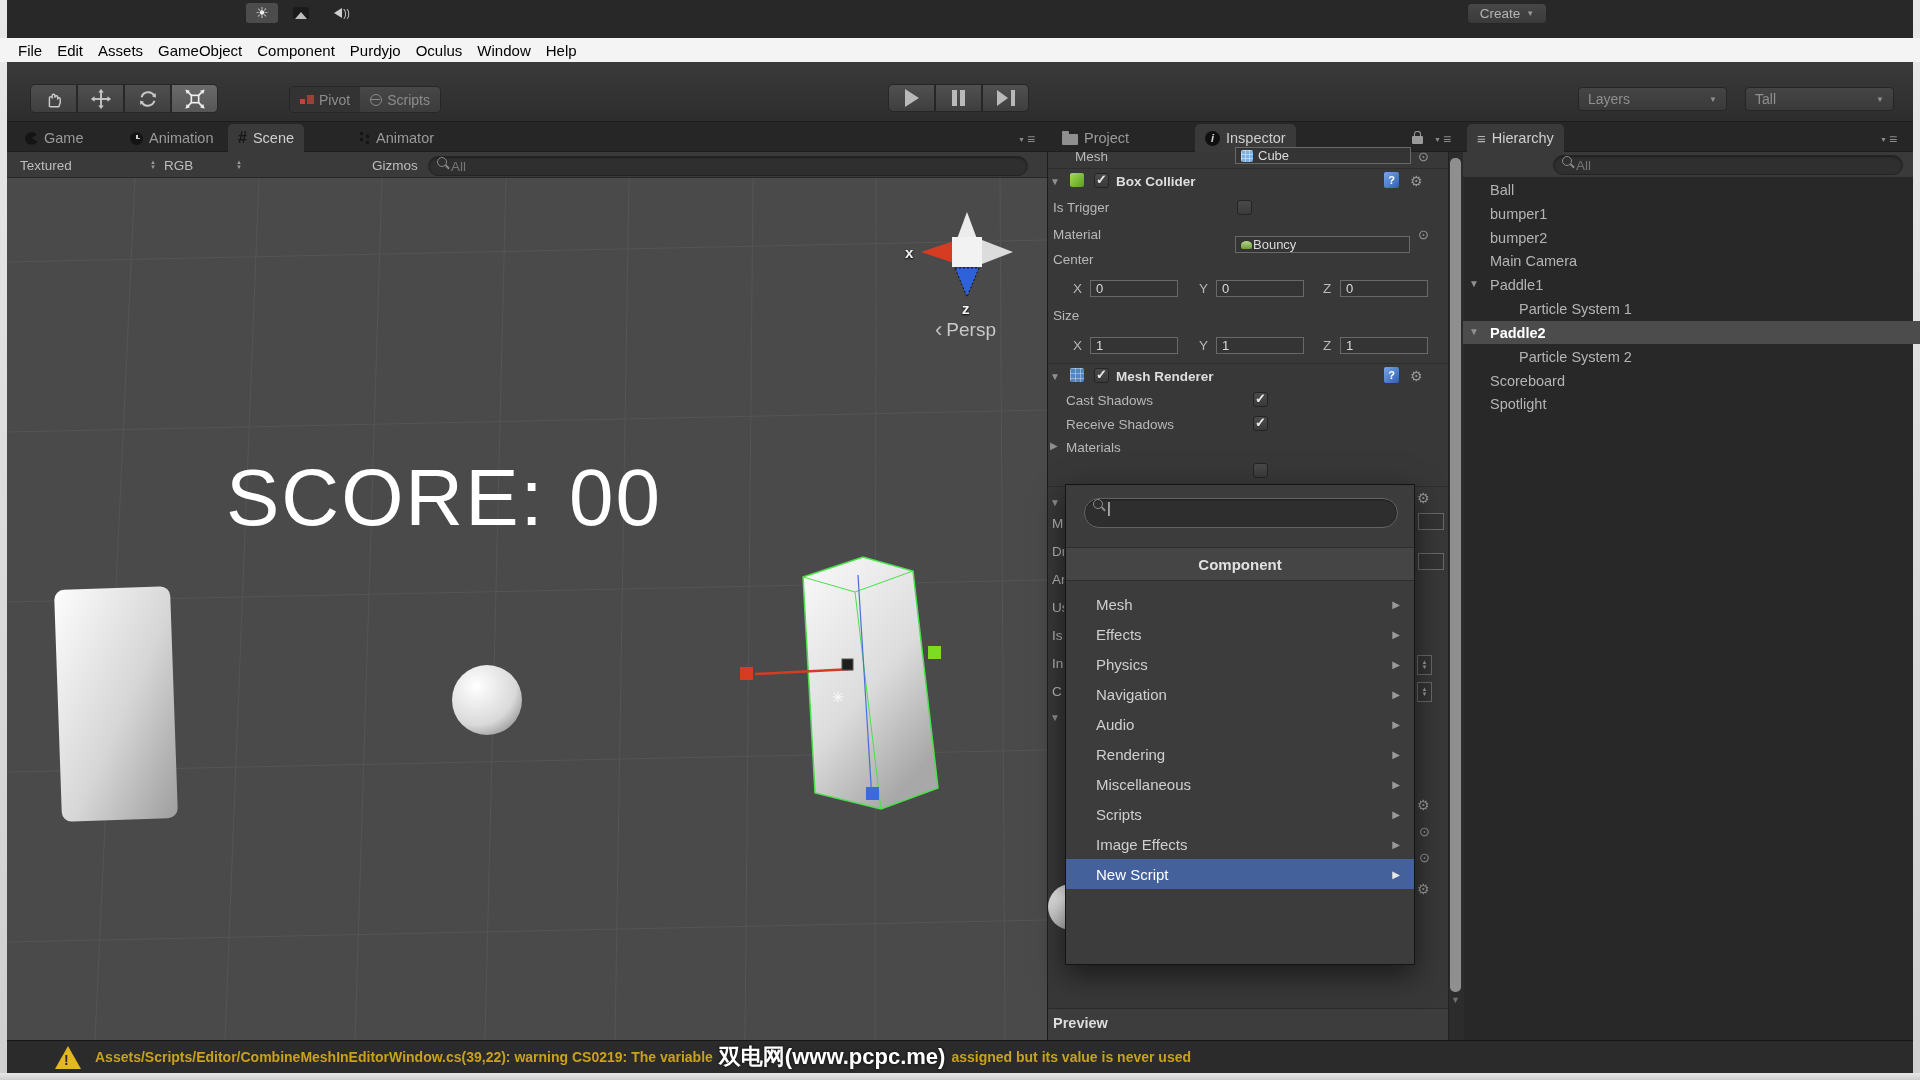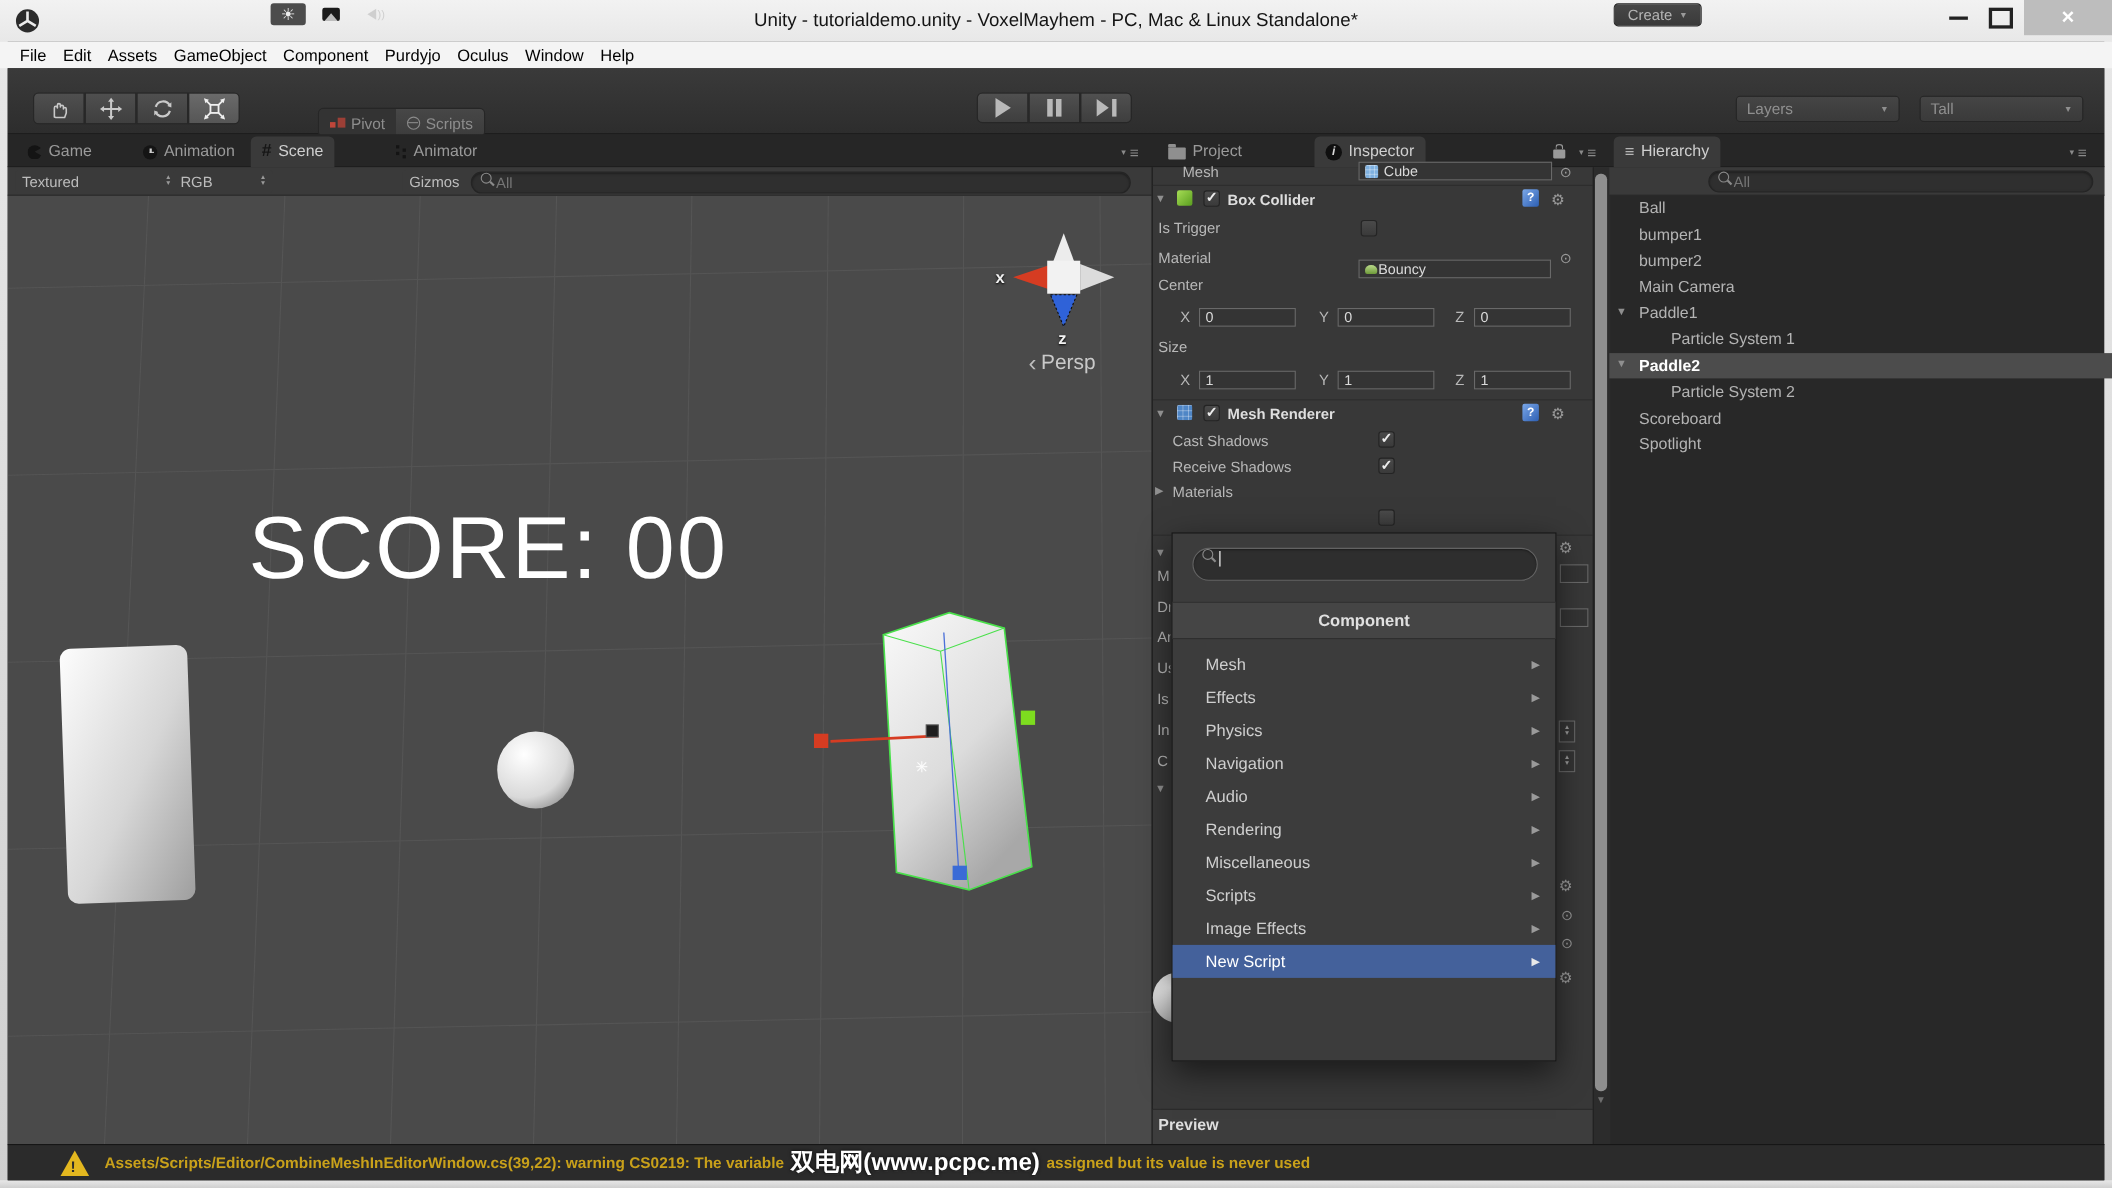--- a/index.html
+++ b/index.html
@@ -14,21 +14,21 @@
   .edge{background:linear-gradient(#e8e8e8,#cfcfcf);}
   
   .winbtn{top:0;height:32px;display:flex;align-items:center;justify-content:center;}
   .minbar{width:17px;height:3px;background:#222;}
   .maxbox{width:16px;height:13px;border:3px solid #222;}
   .closebg{background:#bdbdbd;color:#fff;font-size:20px;font-weight:bold;}
   
   .toolbar{left:7px;top:62px;width:1906px;height:60px;background:linear-gradient(#3a3a3a,#2d2d2d);border-bottom:1px solid #1c1c1c;box-sizing:border-box;}
   .toolbtn{top:22px;width:47px;height:29px;background:linear-gradient(#4f4f4f,#3f3f3f);border:1px solid #272727;box-sizing:border-box;display:flex;align-items:center;justify-content:center;}
   .toolbtn.sel{background:linear-gradient(#6a6a6a,#565656);}
-  .seg{top:36px;height:25px;border-radius:5px;overflow:hidden;display:flex;border:1px solid #262626;}
+  .seg{top:24px;height:25px;border-radius:5px;overflow:hidden;display:flex;border:1px solid #262626;}
   .segbtn{display:flex;align-items:center;gap:5px;padding:0 10px;font-size:14px;color:#8d8d8d;background:linear-gradient(#474747,#3c3c3c);}
   .segbtn.pressed{background:#333;}
   .ddbtn{top:25px;height:24px;border-radius:4px;background:linear-gradient(#454545,#3a3a3a);border:1px solid #262626;box-sizing:border-box;display:flex;align-items:center;justify-content:space-between;padding:0 9px;font-size:14px;color:#8f8f8f;}
   .ddbtn .car{font-size:8px;color:#8f8f8f;}
   .playbtn{top:22px;width:47px;height:28px;background:linear-gradient(#505050,#3e3e3e);border:1px solid #262626;box-sizing:border-box;display:flex;align-items:center;justify-content:center;gap:3px;}
   .tri-play{width:0;height:0;border-left:14px solid #b9b9b9;border-top:9px solid transparent;border-bottom:9px solid transparent;}
   .bar-pause{width:5px;height:16px;background:#b9b9b9;}
   .tri-sm{width:0;height:0;border-left:11px solid #b9b9b9;border-top:8px solid transparent;border-bottom:8px solid transparent;}
   .bar-sm{width:4px;height:16px;background:#b9b9b9;}
   
@@ -115,36 +115,20 @@
 </style>
 </head>
 <body>
 
 <div class="stage">
 
   <div class="r edge" style="left:0;top:0;width:7px;height:1080px;"></div>
   <div class="r edge" style="left:1913px;top:0;width:7px;height:1080px;"></div>
   <div class="r edge" style="left:0;top:1073px;width:1920px;height:7px;"></div>
 
-  <div class="r titlebar">
-    <svg class="r" style="left:13px;top:7px;" width="24" height="24" viewBox="0 0 24 24">
-      <circle cx="12" cy="12" r="10.5" fill="#2b2b2b"></circle>
-      <path d="M12 12 L12 3.5 M12 12 L4.5 16.5 M12 12 L19.5 16.5" stroke="#ebebeb" stroke-width="2.4" fill="none"></path>
-    </svg>
-    <div class="r titletext">Unity - tutorialdemo.unity - VoxelMayhem - PC, Mac &amp; Linux Standalone*</div>
-    <div class="r winbtn" style="left:1762px;width:36px;">
-        <span class="minbar"></span>
-      </div>
-    <div class="r winbtn" style="left:1800px;width:38px;">
-        <span class="maxbox"></span>
-      </div>
-    <div class="r winbtn closebg" style="left:1840px;width:80px;">
-        <span>×</span>
-      </div>
-  </div>
 
   <div class="r menubar">
     <span>File</span>
     <span>Edit</span>
     <span>Assets</span>
     <span>GameObject</span>
     <span>Component</span>
     <span>Purdyjo</span>
     <span>Oculus</span>
     <span>Window</span>

